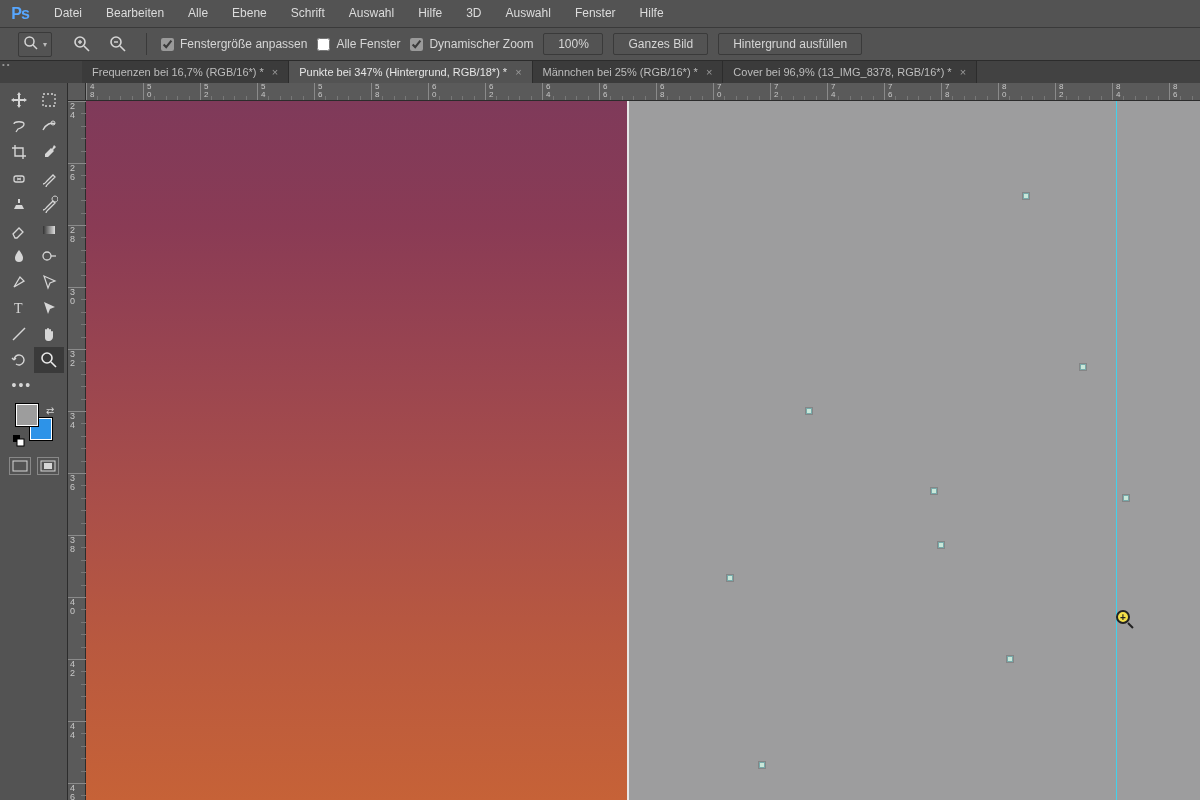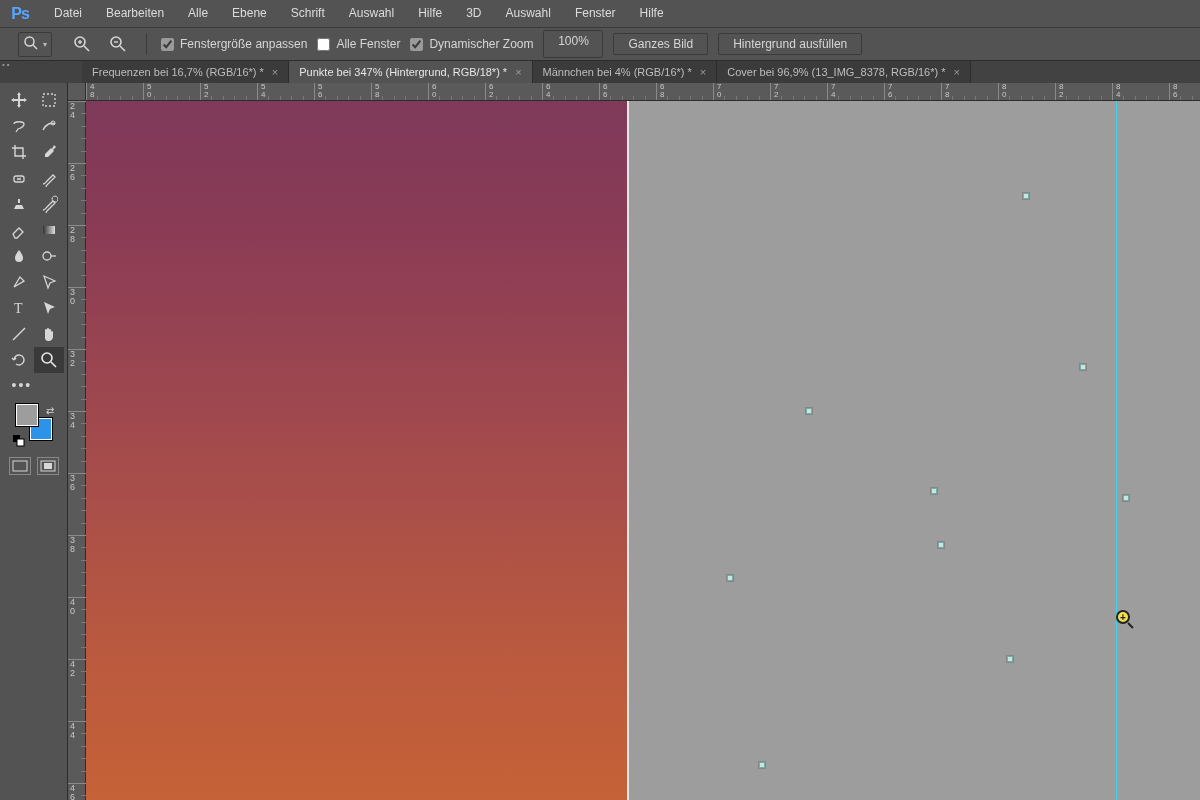--- a/index.html
+++ b/index.html
@@ -12,21 +12,21 @@
   .menu-item { padding: 0 12px; height: 27px; line-height: 27px; color: #dcdcdc; cursor: default; }
   
   
   .optionsbar { height: 34px; background: #535353; border-top: 1px solid #3a3a3a; border-bottom: 1px solid #2c2c2c; display: flex; align-items: center; padding-left: 18px; gap: 10px; }
   .opt-icon-box { width: 28px; height: 22px; display:flex; align-items:center; justify-content:center; }
   .zoom-tool-preset { display:flex; align-items:center; gap:4px; padding:2px 4px; border:1px solid #3a3a3a; border-radius:2px; }
   .zoom-pair { display:flex; gap:8px; margin-left:6px; }
   .vdiv { width:1px; height:22px; background:#3a3a3a; margin:0 4px; }
   .chk { display:flex; align-items:center; gap:6px; color:#d6d6d6; font-size:12px; }
   .chk input { width:13px; height:13px; accent-color:#9a9a9a; margin:0; }
-  .pct-box { width:60px; height:28px; border:1px solid #3a3a3a; background:#535353; color:#d6d6d6; text-align:center; line-height:20px; border-radius:2px; }
+  .pct-box { width:60px; height:22px; border:1px solid #3a3a3a; background:#535353; color:#d6d6d6; text-align:center; line-height:20px; border-radius:2px; }
   .opt-btn { padding:0 14px; height:22px; line-height:20px; border:1px solid #3a3a3a; background:#535353; color:#d6d6d6; border-radius:2px; cursor:default; }
   
   
   .tabstrip-wrap { height:22px; background:#424242; display:flex; align-items:flex-start; position:relative; }
   .grip { width:10px; height:14px; margin:2px 0 0 2px; color:#9a9a9a; font-size:8px; line-height:4px; letter-spacing:2px; }
   .tabs { display:flex; height:22px; margin-left:70px; }
   .tab { display:flex; align-items:center; padding:0 10px; height:22px; font-size:11px; color:#bdbdbd; background:#3b3b3b; border-right:1px solid #2c2c2c; gap:8px; cursor:default; }
   .tab.active { background:#535353; color:#e6e6e6; }
   .tab .x { color:#9a9a9a; font-size:11px; }
   
@@ -146,21 +146,21 @@
   <div class="tabs" id="tabs">
       <div class="tab">
         <span>Frequenzen bei 16,7% (RGB/16*) *</span>
         <span class="x">×</span>
       </div>
       <div class="tab active">
         <span>Punkte bei 347% (Hintergrund, RGB/18*) *</span>
         <span class="x">×</span>
       </div>
       <div class="tab">
-        <span>Männchen bei 4% (RGB/16*) *</span>
+        <span>Männchen bei 25% (RGB/16*) *</span>
         <span class="x">×</span>
       </div>
       <div class="tab">
         <span>Cover bei 96,9% (13_IMG_8378, RGB/16*) *</span>
         <span class="x">×</span>
       </div>
     </div>
 </div>
 
 <div class="main">

